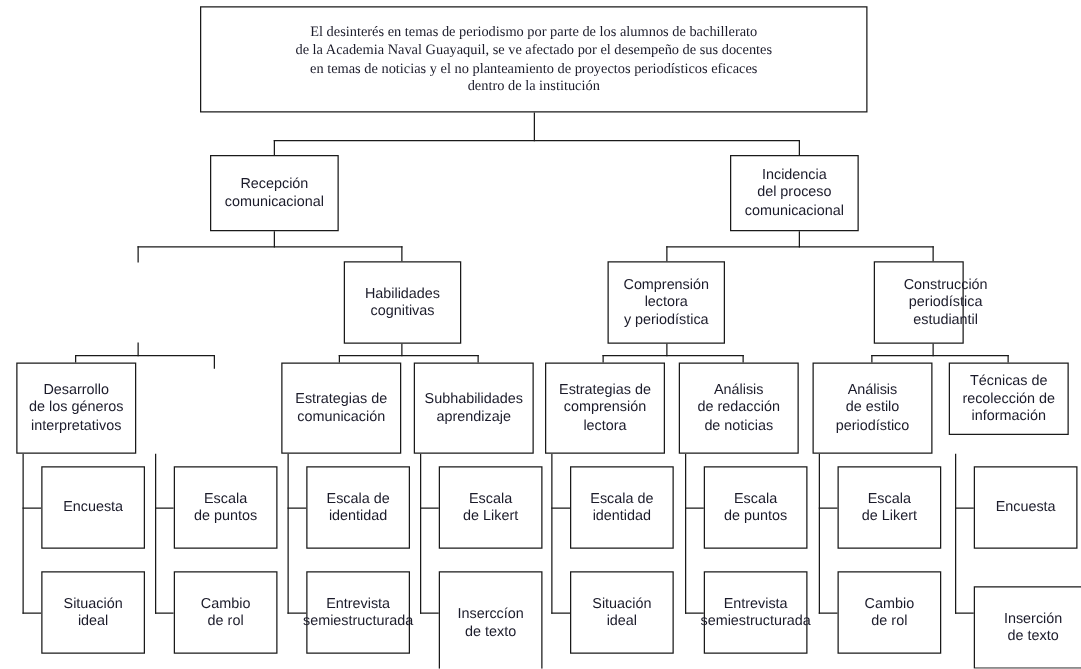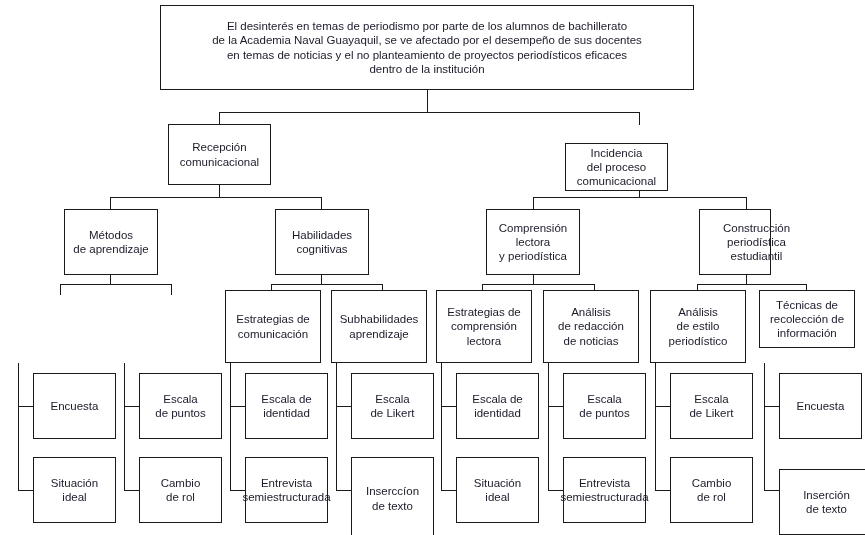--- a/index.html
+++ b/index.html
@@ -112,56 +112,57 @@
   <div class="ln h" style="left:548px; top:490px; width:16px;"></div>
 
   <div class="ln v" style="left:655px; top:363px; height:128px;"></div>
   <div class="ln h" style="left:655px; top:406px; width:16px;"></div>
   <div class="ln h" style="left:655px; top:490px; width:16px;"></div>
 
   <div class="ln v" style="left:764px; top:363px; height:128px;"></div>
   <div class="ln h" style="left:764px; top:406px; width:16px;"></div>
   <div class="ln h" style="left:764px; top:490px; width:16px;"></div>
 
-  <div class="node root" style="left:160px; top:5px; width:534px; height:85px;">
+  <div class="node root" style="left:160px; top:5px; width:534px; height:85px;font-family:Liberation Serif, serif;">
     <span class="txt">El desinterés en temas de periodismo por parte de los alumnos de bachillerato
 de la Academia Naval Guayaquil, se ve afectado por el desempeño de sus docentes
 en temas de noticias y el no planteamiento de proyectos periodísticos eficaces
 dentro de la institución</span>
   </div>
 
   <div class="node lvl2" style="left:168px; top:124px; width:103px; height:61px;">
     <span class="txt">Recepción
 comunicacional</span>
   </div>
-  <div class="node lvl2" style="left:565px; top:124px; width:103px; height:48px;margin-top:19px;">
+  <div class="node lvl2" style="left:584px; top:124px; width:103px; height:61px;">
     <span class="txt">Incidencia
 del proceso
 comunicacional</span>
   </div>
 
-  <div class="node lvl3" style="left:64px; top:209px; width:94px; height:66px;">
-    <span class="txt">Métodos
-de aprendizaje</span>
-  </div>
   <div class="node lvl3" style="left:275px; top:209px; width:94px; height:66px;">
     <span class="txt">Habilidades
 cognitivas</span>
   </div>
   <div class="node lvl3" style="left:486px; top:209px; width:94px; height:66px;">
     <span class="txt">Comprensión
 lectora
 y periodística</span>
   </div>
   <div class="node lvl3" style="left:699px; top:209px; width:72px; height:66px;padding-left:43px;">
     <span class="txt">Construcción
 periodística
 estudiantil</span>
   </div>
 
+  <div class="node lvl4" style="left:13px; top:290px; width:96px; height:73px;">
+    <span class="txt">Desarrollo
+de los géneros
+interpretativos</span>
+  </div>
   <div class="node lvl4" style="left:225px; top:290px; width:96px; height:73px;">
     <span class="txt">Estrategias de
 comunicación</span>
   </div>
   <div class="node lvl4" style="left:331px; top:290px; width:96px; height:73px;">
     <span class="txt">Subhabilidades
 aprendizaje</span>
   </div>
   <div class="node lvl4" style="left:436px; top:290px; width:96px; height:73px;">
     <span class="txt">Estrategias de

